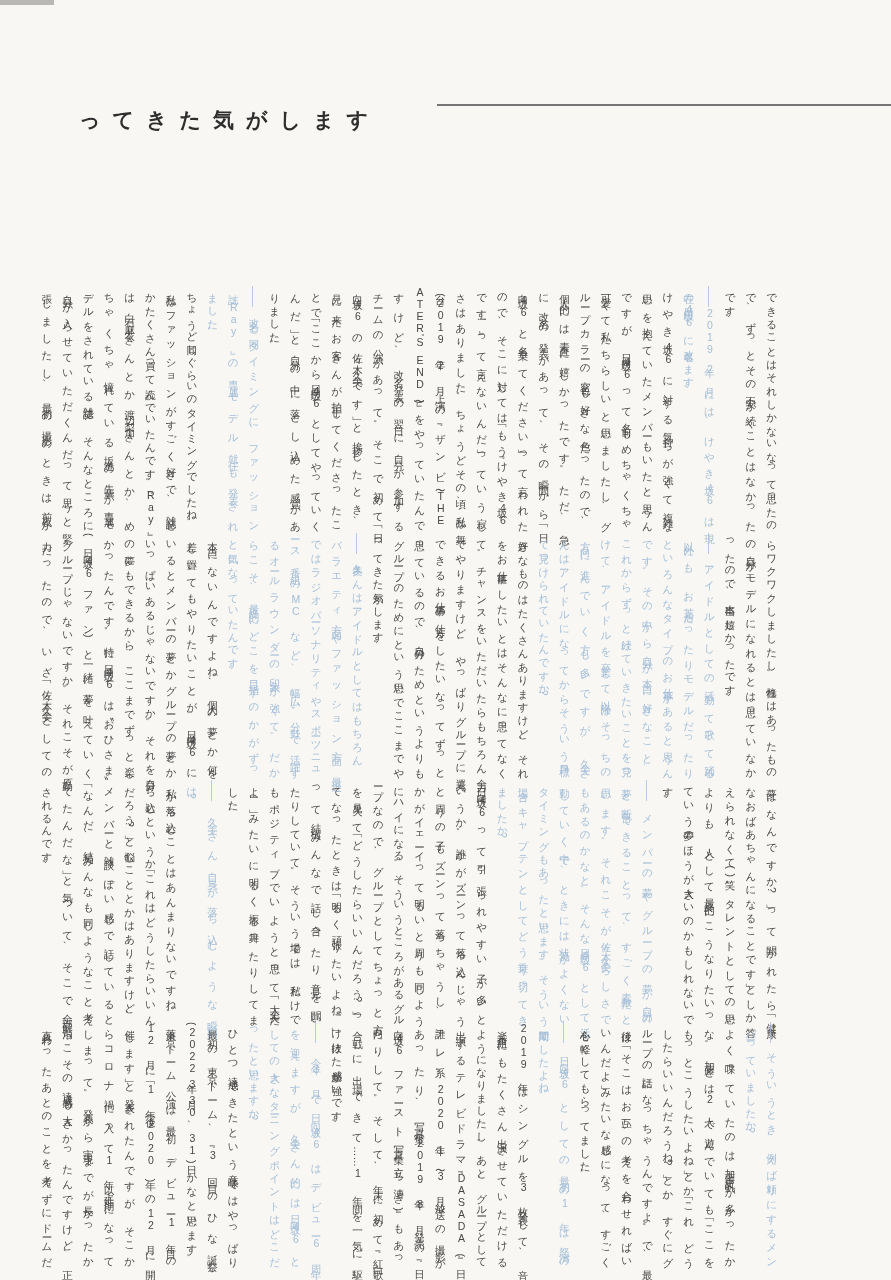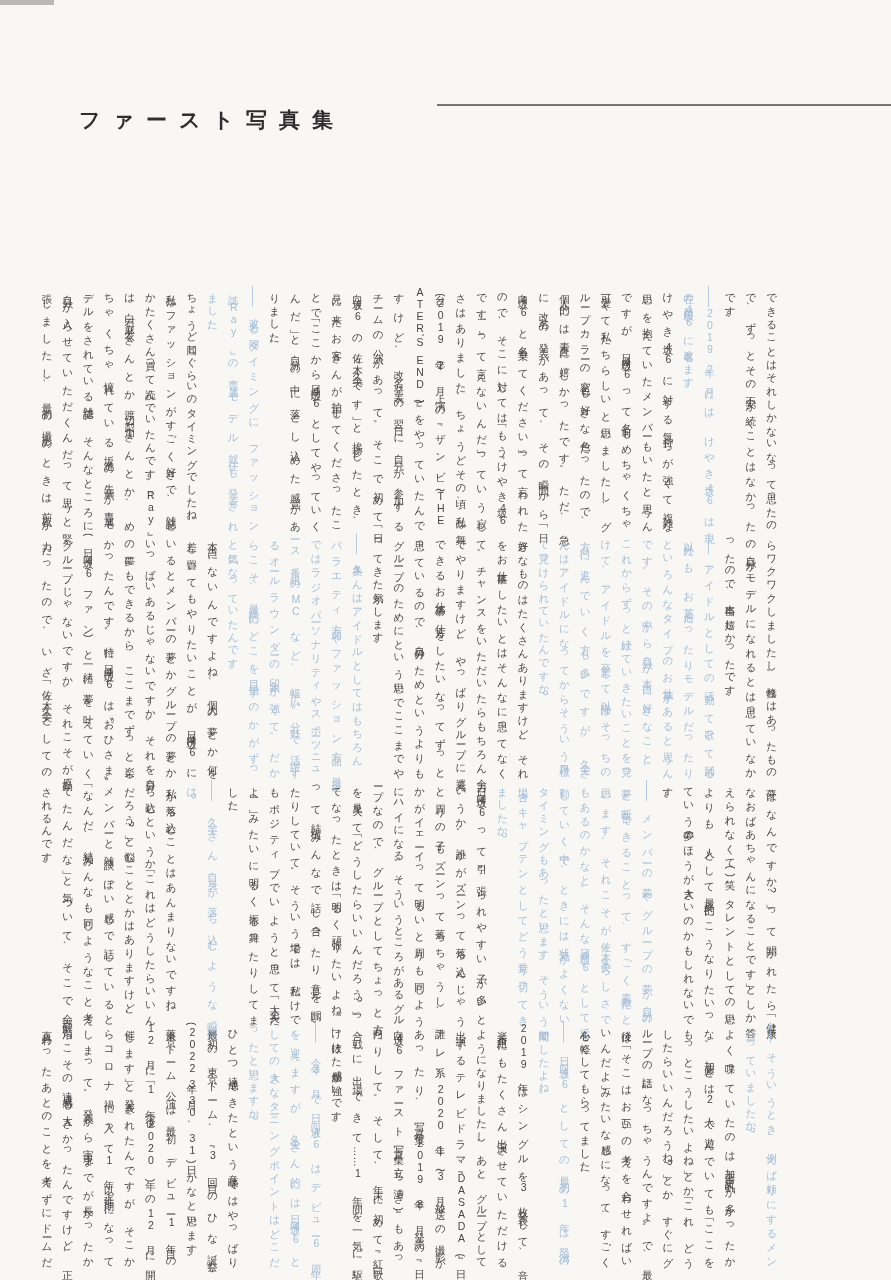--- a/index.html
+++ b/index.html
@@ -34,21 +34,21 @@
   .col:not(.j){letter-spacing:1px;}
   .col.j{text-align:justify;text-align-last:justify;text-justify:inter-character;}
   .col.q{color:var(--question,#a4bed8);}
   .u{text-orientation:upright;}
 </style>
 </head>
 <body>
 
 <div class="scan-edge"></div>
 
-<h1 class="page-title">ファースト写真集</h1>
+<h1 class="page-title">ってきた気がします</h1>
 <div class="title-rule"></div>
 
 <div class="band band-1">
     <div class="col j">できることはそれしかないなって思ったの</div>
     <div class="col j">で、ずっとその不安が続くことはなかった</div>
     <div class="col">です。</div>
     <div class="col q j">――<span class="u">2019</span>年<span class="u">2</span>月には、けやき坂<span class="u">46</span>は現</div>
     <div class="col q">在の日向坂<span class="u">46</span>に改名します。</div>
     <div class="col j">けやき坂<span class="u">46</span>に対する気持ちが強くて複雑な</div>
     <div class="col j">思いを抱えていたメンバーもいたと思うん</div>

